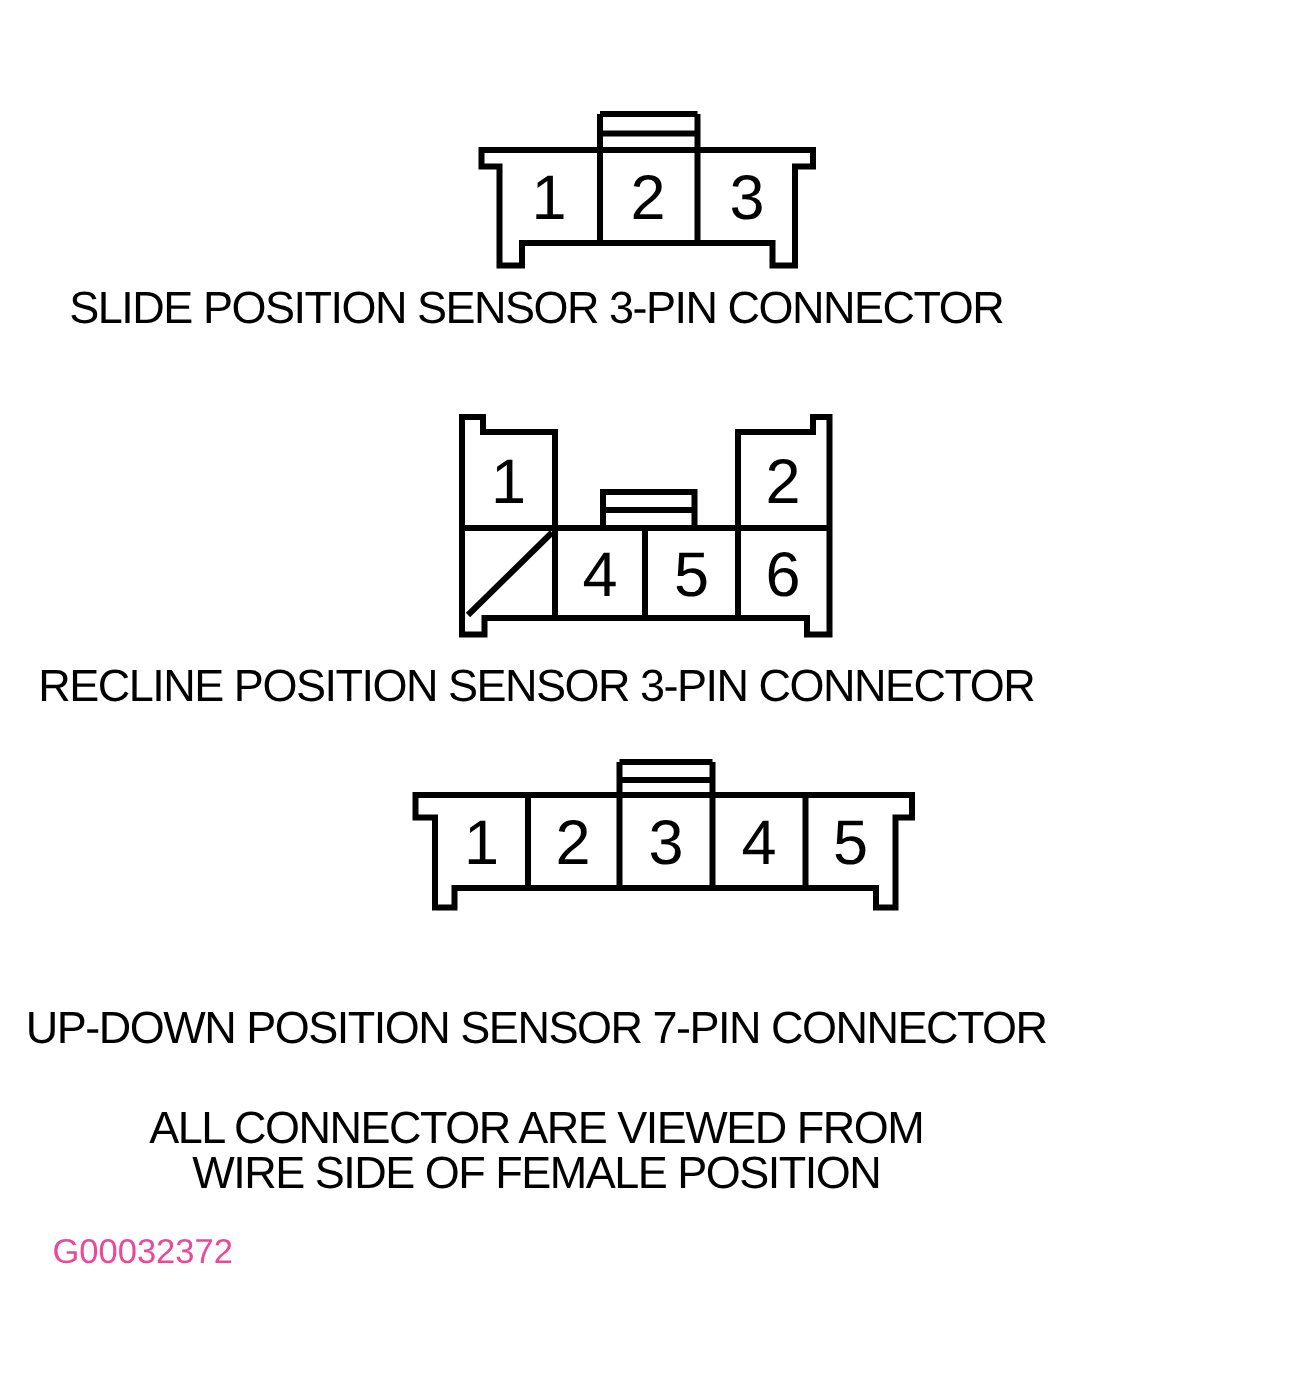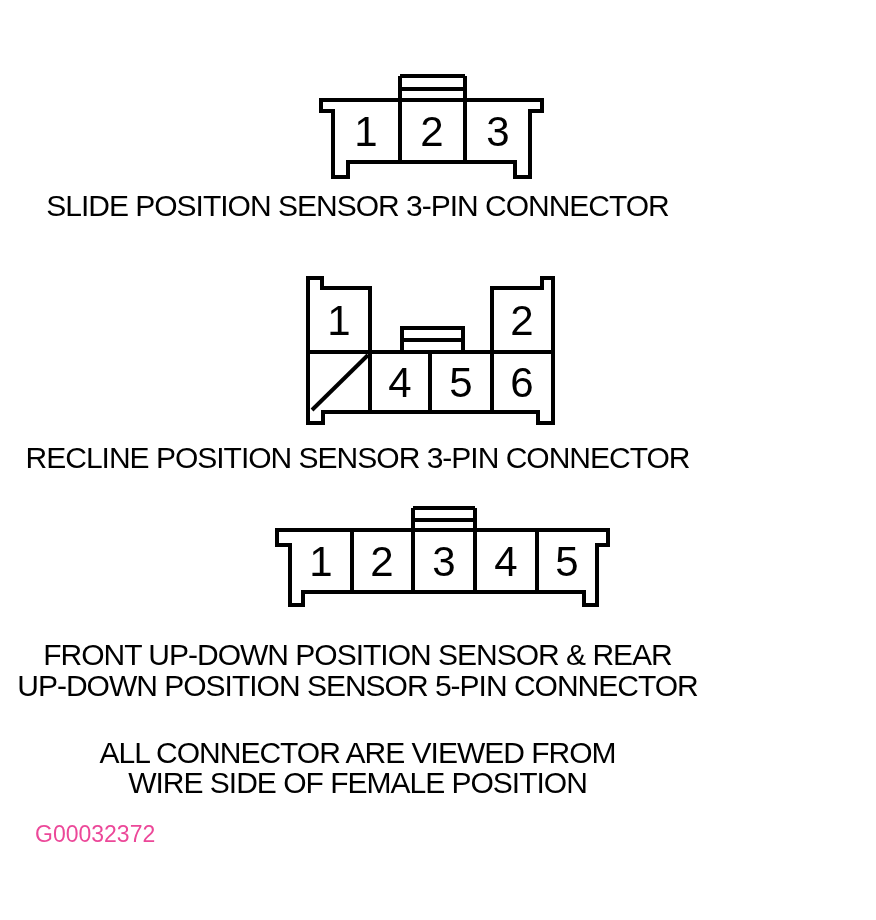--- a/index.html
+++ b/index.html
@@ -88,23 +88,22 @@
       <text class="pin" x="444" y="576">3</text>
       <text class="pin" x="506" y="576">4</text>
       <text class="pin" x="567" y="576">5</text>
     </g>
   </svg>
 
   <div class="label" style="top:190px">SLIDE POSITION SENSOR 3-PIN CONNECTOR</div>
 
   <div class="label" style="top:442px">RECLINE POSITION SENSOR 3-PIN CONNECTOR</div>
 
-  <div class="label" style="top:639px">FRONT UP-DOWN POSITION SENSOR &amp; REAR</div>
 
-  <div class="label" style="top:670px">UP-DOWN POSITION SENSOR 5-PIN CONNECTOR</div>
+  <div class="label" style="top:670px">UP-DOWN POSITION SENSOR 7-PIN CONNECTOR</div>
 
   <div class="label" style="top:737px">ALL CONNECTOR ARE VIEWED FROM</div>
 
   <div class="label" style="top:767px">WIRE SIDE OF FEMALE POSITION</div>
 
   <div class="figure-id">G00032372</div>
 
 </div>
 
 </body></html>

